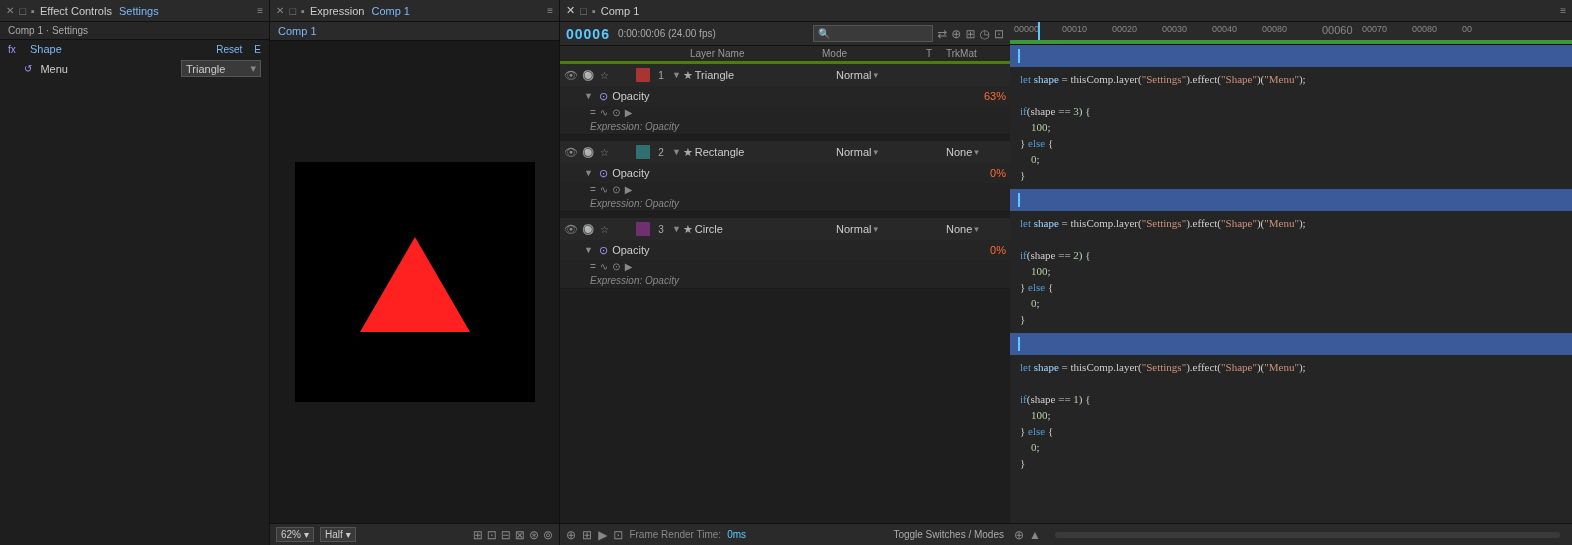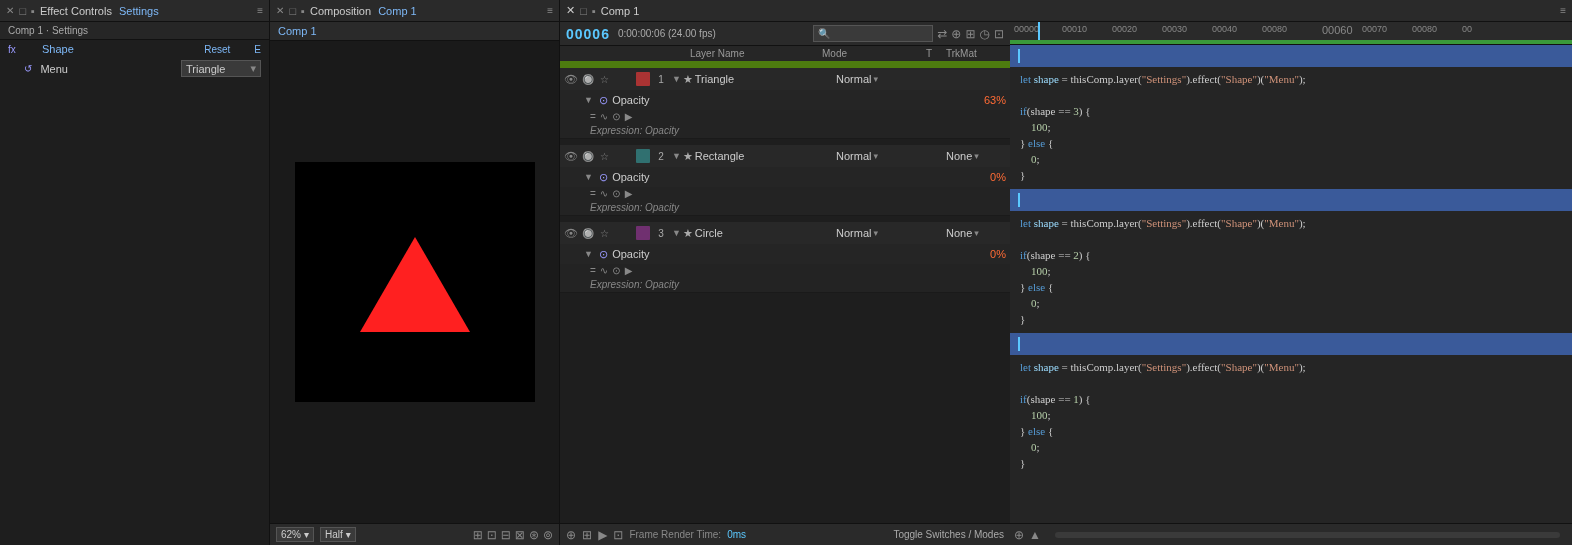--- a/index.html
+++ b/index.html
@@ -65,21 +65,21 @@
       padding: 3px 8px;
       font-size: 10px;
       color: #aaa;
       border-bottom: 1px solid #111;
     }
 
     .effect-row {
       display: flex;
       align-items: center;
       padding: 3px 8px;
-      gap: 20px;
+      gap: 8px;
     }
 
     .menu-row {
       display: flex;
       align-items: center;
       padding: 2px 8px 2px 24px;
       gap: 4px;
     }
 
     .menu-dropdown {
@@ -211,21 +211,21 @@
     }
 
     .tl-icon {
       color: #888;
       font-size: 12px;
       cursor: pointer;
     }
 
     .layers-column-header {
       background: #262626;
-      border-bottom: 7px solid #4d7c0f;
+      border-bottom: 3px solid #4d7c0f;
       display: flex;
       align-items: center;
       padding: 2px 4px;
       gap: 4px;
     }
 
     .col-header-text {
       color: #999;
       font-size: 10px;
     }
@@ -470,21 +470,21 @@
     </div>
   </div>
 </div>
 
 <div class="panel composition-panel">
   <div class="panel-header">
     <span class="close-x">✕</span>
     <span class="panel-icon-lock">□</span>
     <span class="panel-icon-film">▪</span>
     <span class="panel-title">
-      <span>Composition</span>
+      <span>Expression</span>
       <span class="accent" style="color:#7eb8f7;margin-left:4px;">Comp 1</span>
     </span>
     <span class="hamburger-icon">≡</span>
   </div>
   <div class="comp-subheader">
     <span>Comp 1</span>
   </div>
   <div class="comp-viewer">
     <div class="comp-canvas">
       <div class="triangle-shape"></div>

